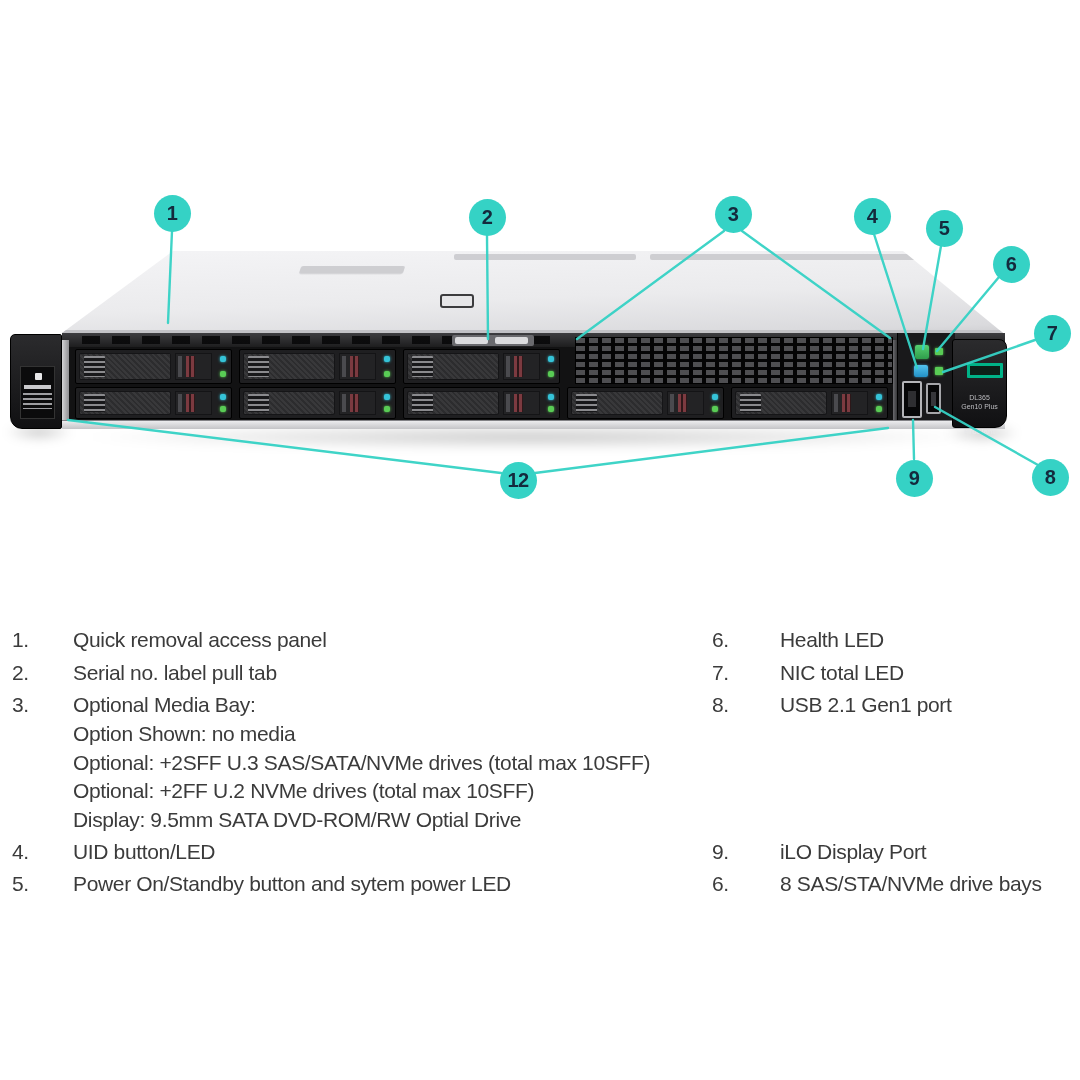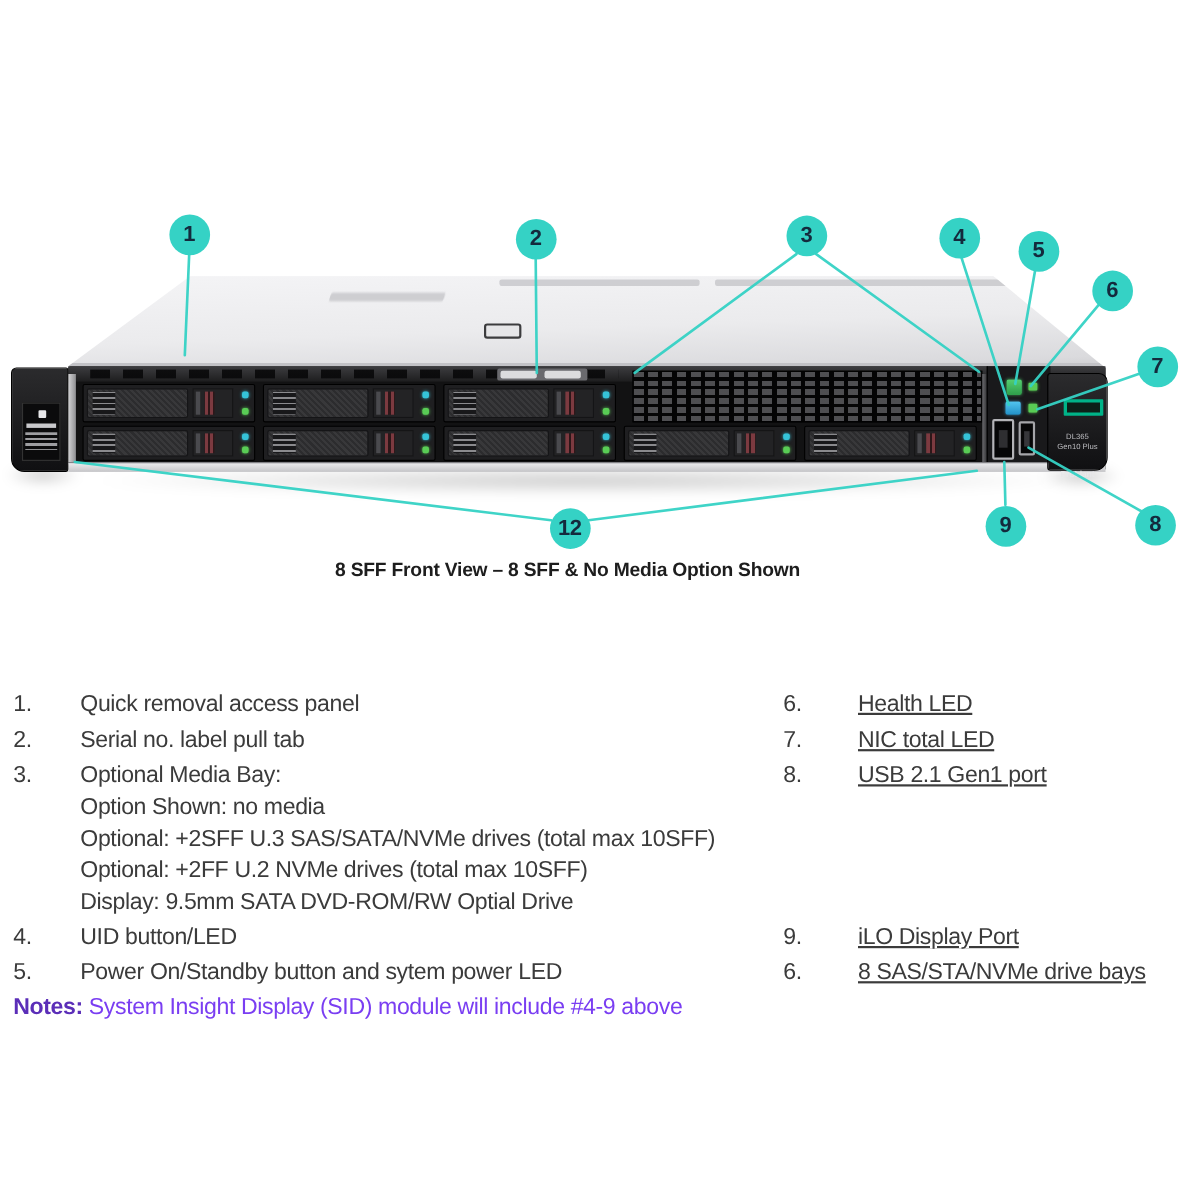--- a/index.html
+++ b/index.html
@@ -109,21 +109,21 @@
            line-height:37px;letter-spacing:-.5px;}
 
   
   .caption{position:absolute;left:0;top:508px;width:1032px;text-align:center;
            font-size:17.5px;font-weight:bold;color:var(--caption_text);letter-spacing:-.2px;}
   .lrow{position:absolute;left:0;width:1080px;font-size:21px;line-height:26px;
         color:var(--body_text);letter-spacing:-.35px;}
   .lnum{position:absolute;left:12px;}
   .ltxt{position:absolute;left:73px;white-space:nowrap;}
   .rnum{position:absolute;left:712px;}
-  .rtxt{position:absolute;left:780px;white-space:nowrap;text-decoration:underline;}
+  .rtxt{position:absolute;left:780px;white-space:nowrap;}
   .notes-row{position:absolute;left:12px;top:903px;font-size:21px;line-height:26px;letter-spacing:-.35px;white-space:nowrap;}
   .notes-label{font-weight:bold;color:var(--notes_label);}
   .notes-text{color:var(--notes_text);}
 </style>
 </head>
 <body>
 
 <div class="stage">
 
   <div class="server">
@@ -258,21 +258,20 @@
   <div class="callout" style="left:468.5px;top:198.5px">2</div>
   <div class="callout" style="left:714.5px;top:195.5px">3</div>
   <div class="callout" style="left:853.5px;top:197.5px">4</div>
   <div class="callout" style="left:925.5px;top:209.5px">5</div>
   <div class="callout" style="left:992.5px;top:245.5px">6</div>
   <div class="callout" style="left:1033.5px;top:314.5px">7</div>
   <div class="callout" style="left:1031.5px;top:458.5px">8</div>
   <div class="callout" style="left:895.5px;top:459.5px">9</div>
   <div class="callout" style="left:499.5px;top:461.5px">12</div>
 
-  <div class="caption">8 SFF Front View – 8 SFF &amp; No Media Option Shown</div>
 
   <div class="lrow" style="top:627px">
     <span class="lnum">1.</span>
     <span class="ltxt">Quick removal access panel</span>
   </div>
   <div class="lrow" style="top:659.5px">
     <span class="lnum">2.</span>
     <span class="ltxt">Serial no. label pull tab</span>
   </div>
   <div class="lrow" style="top:692px">
@@ -314,19 +313,14 @@
   </div>
   <div class="lrow" style="top:838.5px">
     <span class="rnum">9.</span>
     <span class="rtxt">iLO Display Port</span>
   </div>
   <div class="lrow" style="top:871px">
     <span class="rnum">6.</span>
     <span class="rtxt">8 SAS/STA/NVMe drive bays</span>
   </div>
 
-  <div class="notes-row">
-    <span class="notes-label">Notes:</span>
-    <span> </span>
-    <span class="notes-text">System Insight Display (SID) module will include #4-9 above</span>
-  </div>
 
 </div>
 
 </body></html>

